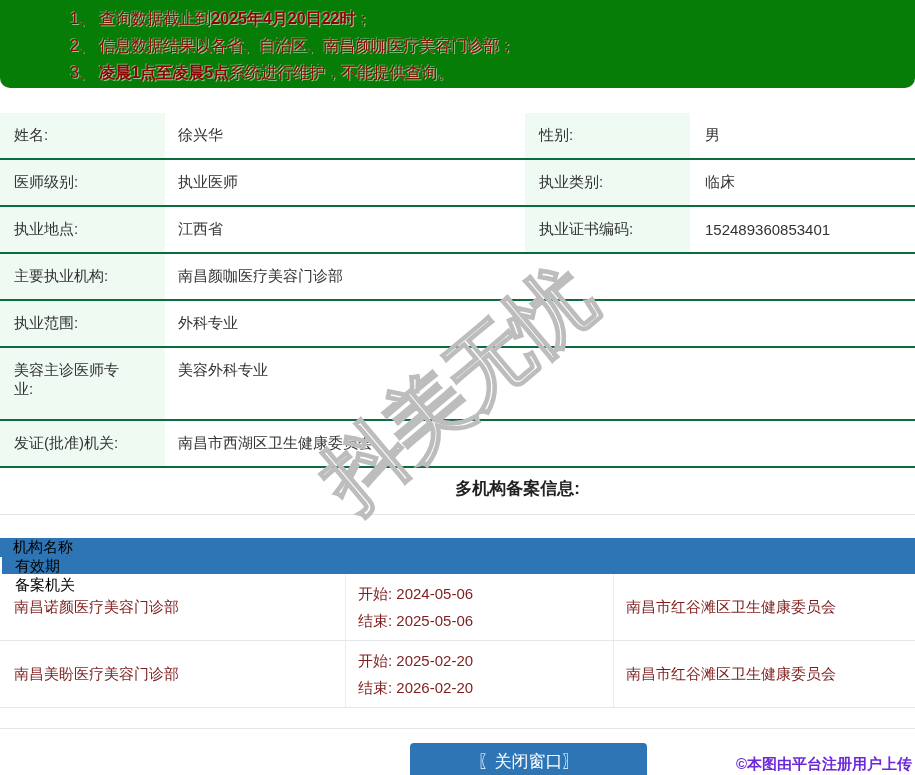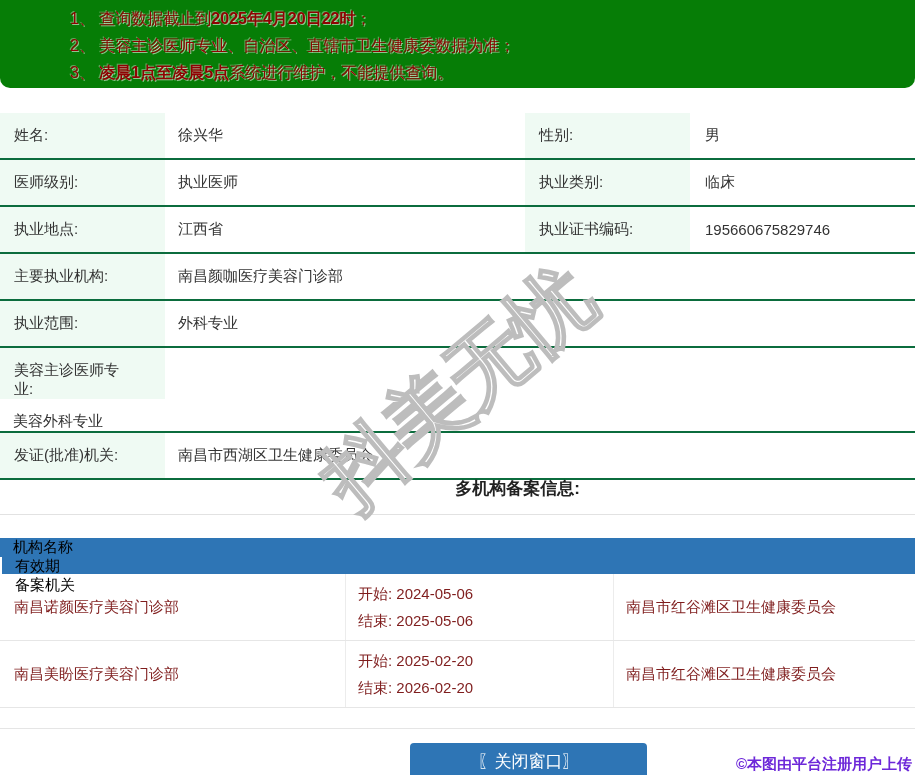--- a/index.html
+++ b/index.html
@@ -25,21 +25,21 @@
 
   
   .info-table { position:absolute; top:113px; left:0; width:915px; }
   .info-row { display:flex; align-items:stretch; border-bottom:2px solid #0b6c3d; min-height:45px; }
   .cell { box-sizing:border-box; font-size:15px; display:flex; align-items:center; }
   .cell-label { width:165px; background:#effaf3; padding:0 36px 0 14px; }
   .cell-value.v1 { width:360px; padding-left:13px; }
   .cell-label.l2 { width:165px; }
   .cell-value.v2 { flex:1; padding-left:15px; }
   .info-row.full .cell-value.v1 { width:auto; flex:1; }
-  .info-row.tall { min-height:71px;flex-direction:column; }
+  .info-row.tall { min-height:71px; }
   .info-row.tall .cell { align-items:flex-start; padding-top:13px; }
 
   
   .section-title {
     position:absolute; top:477px; left:0; width:915px; text-align:center;
     transform:translateX(60px);
     font-size:17px; font-weight:bold; color:#222;
   }
   .hr1 { position:absolute; top:514px; left:0; width:915px; border-top:1px solid #e2e2e2; }
   .hr2 { position:absolute; top:728px; left:0; width:915px; border-top:1px solid #e5e5e5; }
@@ -87,21 +87,21 @@
 </head>
 <body>
 
 <div class="banner">
   <div class="banner-line">
     <span>1、</span>
     <span>查询数据截止到</span><span class="bd">2025年4月20日22时</span><span>；</span>
   </div>
   <div class="banner-line">
     <span>2、</span>
-    <span>美容主诊医师专业、自治区、直辖市卫生健康委数据为准；</span><span class="bd"></span><span></span>
+    <span>信息数据结果以各省、自治区、南昌颜咖医疗美容门诊部；</span><span class="bd"></span><span></span>
   </div>
   <div class="banner-line">
     <span>3、</span>
     <span></span><span class="bd">凌晨1点至凌晨5点</span><span>系统进行维护，不能提供查询。</span>
   </div>
 </div>
 
 <div class="info-table">
   <div class="info-row">
     <div class="cell cell-label">姓名:</div>
@@ -112,21 +112,21 @@
   <div class="info-row">
     <div class="cell cell-label">医师级别:</div>
     <div class="cell cell-value v1">执业医师</div>
     <div class="cell cell-label l2">执业类别:</div>
     <div class="cell cell-value v2">临床</div>
   </div>
   <div class="info-row">
     <div class="cell cell-label">执业地点:</div>
     <div class="cell cell-value v1">江西省</div>
     <div class="cell cell-label l2">执业证书编码:</div>
-    <div class="cell cell-value v2">195660675829746</div>
+    <div class="cell cell-value v2">152489360853401</div>
   </div>
   <div class="info-row full">
     <div class="cell cell-label">主要执业机构:</div>
     <div class="cell cell-value v1">南昌颜咖医疗美容门诊部</div>
   </div>
   <div class="info-row full">
     <div class="cell cell-label">执业范围:</div>
     <div class="cell cell-value v1">外科专业</div>
   </div>
   <div class="info-row full tall">

